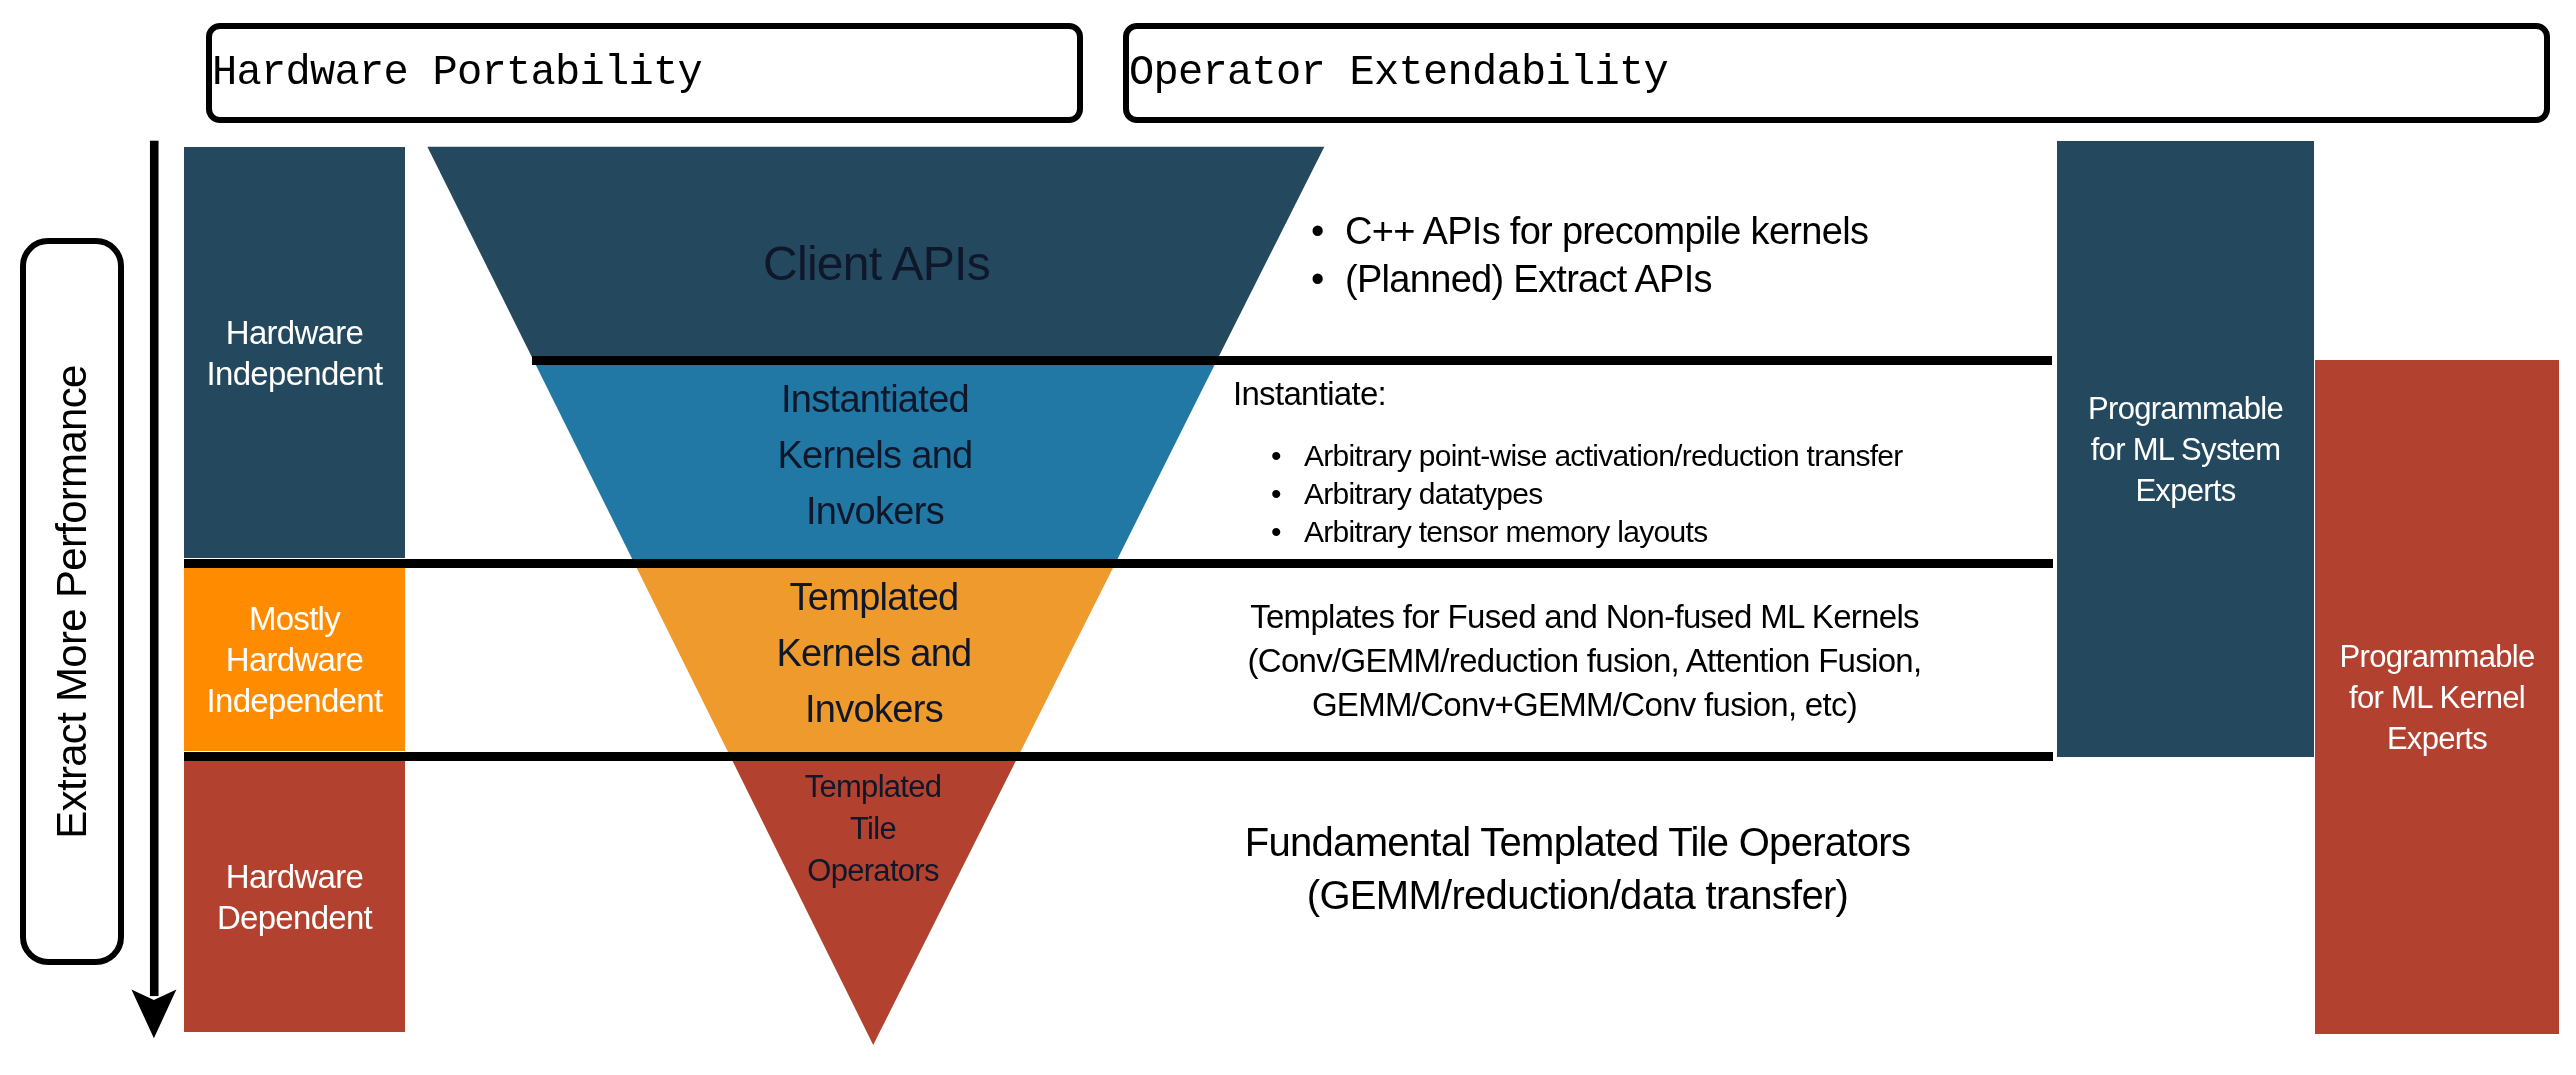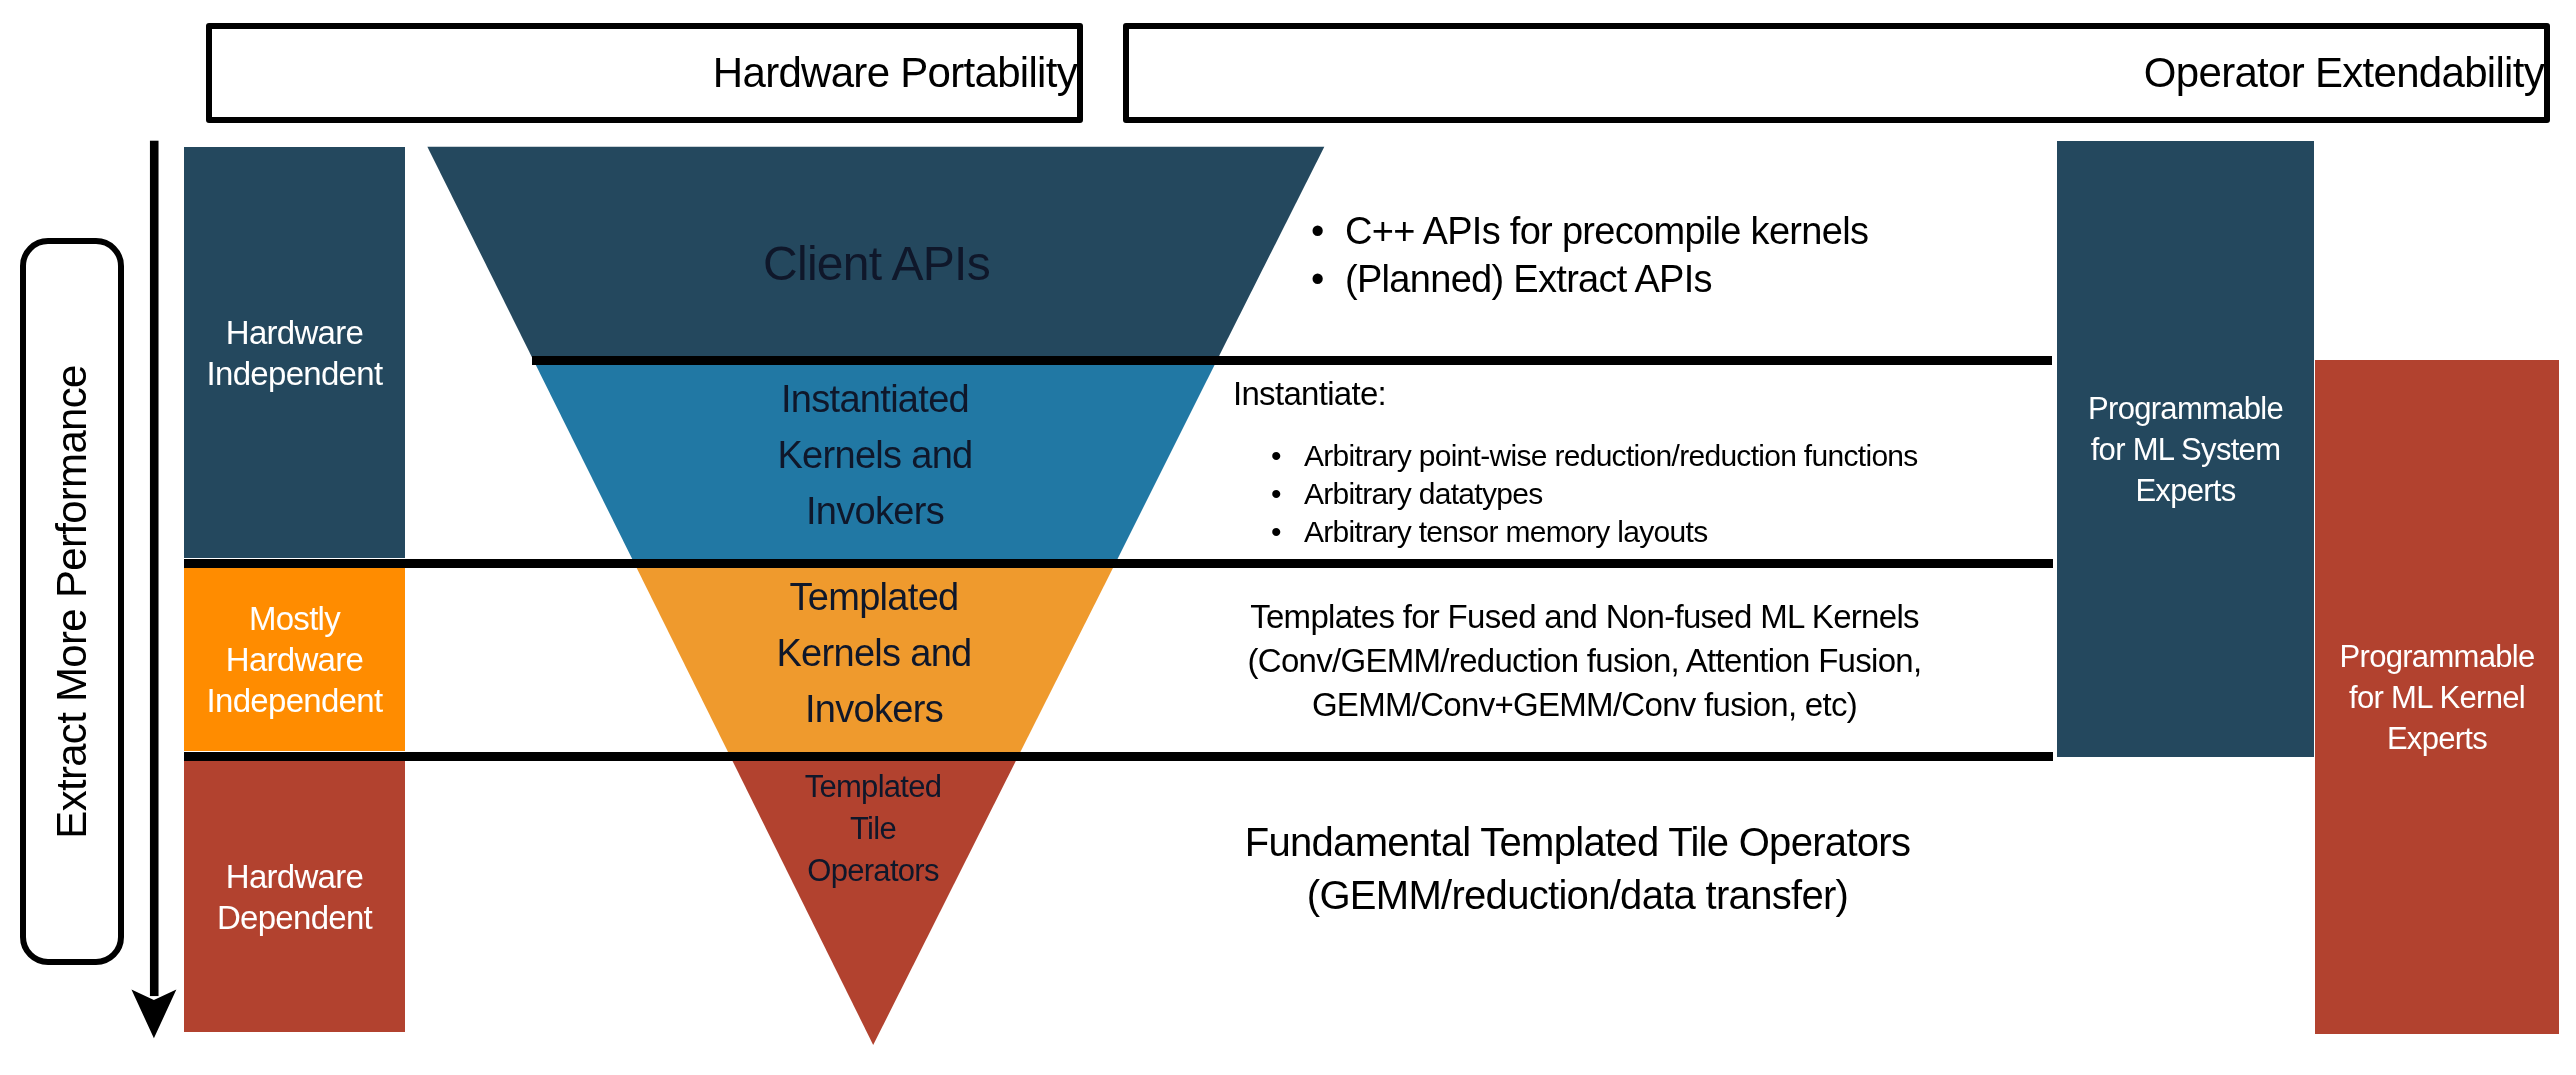--- a/index.html
+++ b/index.html
@@ -5,22 +5,22 @@
   html,body{margin:0;padding:0;background:#fff;}
   .canvas{
     position:relative;width:2576px;height:1076px;overflow:hidden;background:#fff;
     font-family:"Liberation Sans","DejaVu Sans",sans-serif;letter-spacing:-0.7px;
   }
   svg.layer{position:absolute;left:0;top:0;z-index:1;}
   .hline{position:absolute;background:var(--line);height:8.6px;z-index:4;}
   
   .topbox{
     position:absolute;top:23px;height:100px;background:#fff;border:6px solid var(--line);
-    border-radius:3px;display:flex;align-items:center;justify-content:flex-end;
-    font-size:42px;color:#000;z-index:3;box-sizing:border-box;
+    border-radius:14px;display:flex;align-items:center;justify-content:flex-start;
+    font-size:42px;color:#000;z-index:3;box-sizing:border-box;font-family:Liberation Mono, monospace;
   }
   
   .rotbox{
     position:absolute;left:20px;top:238px;width:104px;height:727px;background:#fff;
     border:6px solid var(--line);border-radius:28px;z-index:3;box-sizing:border-box;
   }
   .rotbox .rotlabel{
     position:absolute;left:50%;top:50%;transform:translate(-50%,-50%) rotate(-90deg);
     white-space:nowrap;font-size:42px;color:#000;
   }
@@ -121,21 +121,21 @@
       <span class="dot">•</span>
       <span>(Planned) Extract APIs</span>
     </div>
   </div>
 
   <div class="ann inst-head">Instantiate:</div>
 
   <div class="ann bullets-sub">
     <div class="row">
       <span class="dot">•</span>
-      <span>Arbitrary point-wise reduction/reduction functions</span>
+      <span>Arbitrary point-wise activation/reduction transfer</span>
     </div>
     <div class="row">
       <span class="dot">•</span>
       <span>Arbitrary datatypes</span>
     </div>
     <div class="row">
       <span class="dot">•</span>
       <span>Arbitrary tensor memory layouts</span>
     </div>
   </div>

